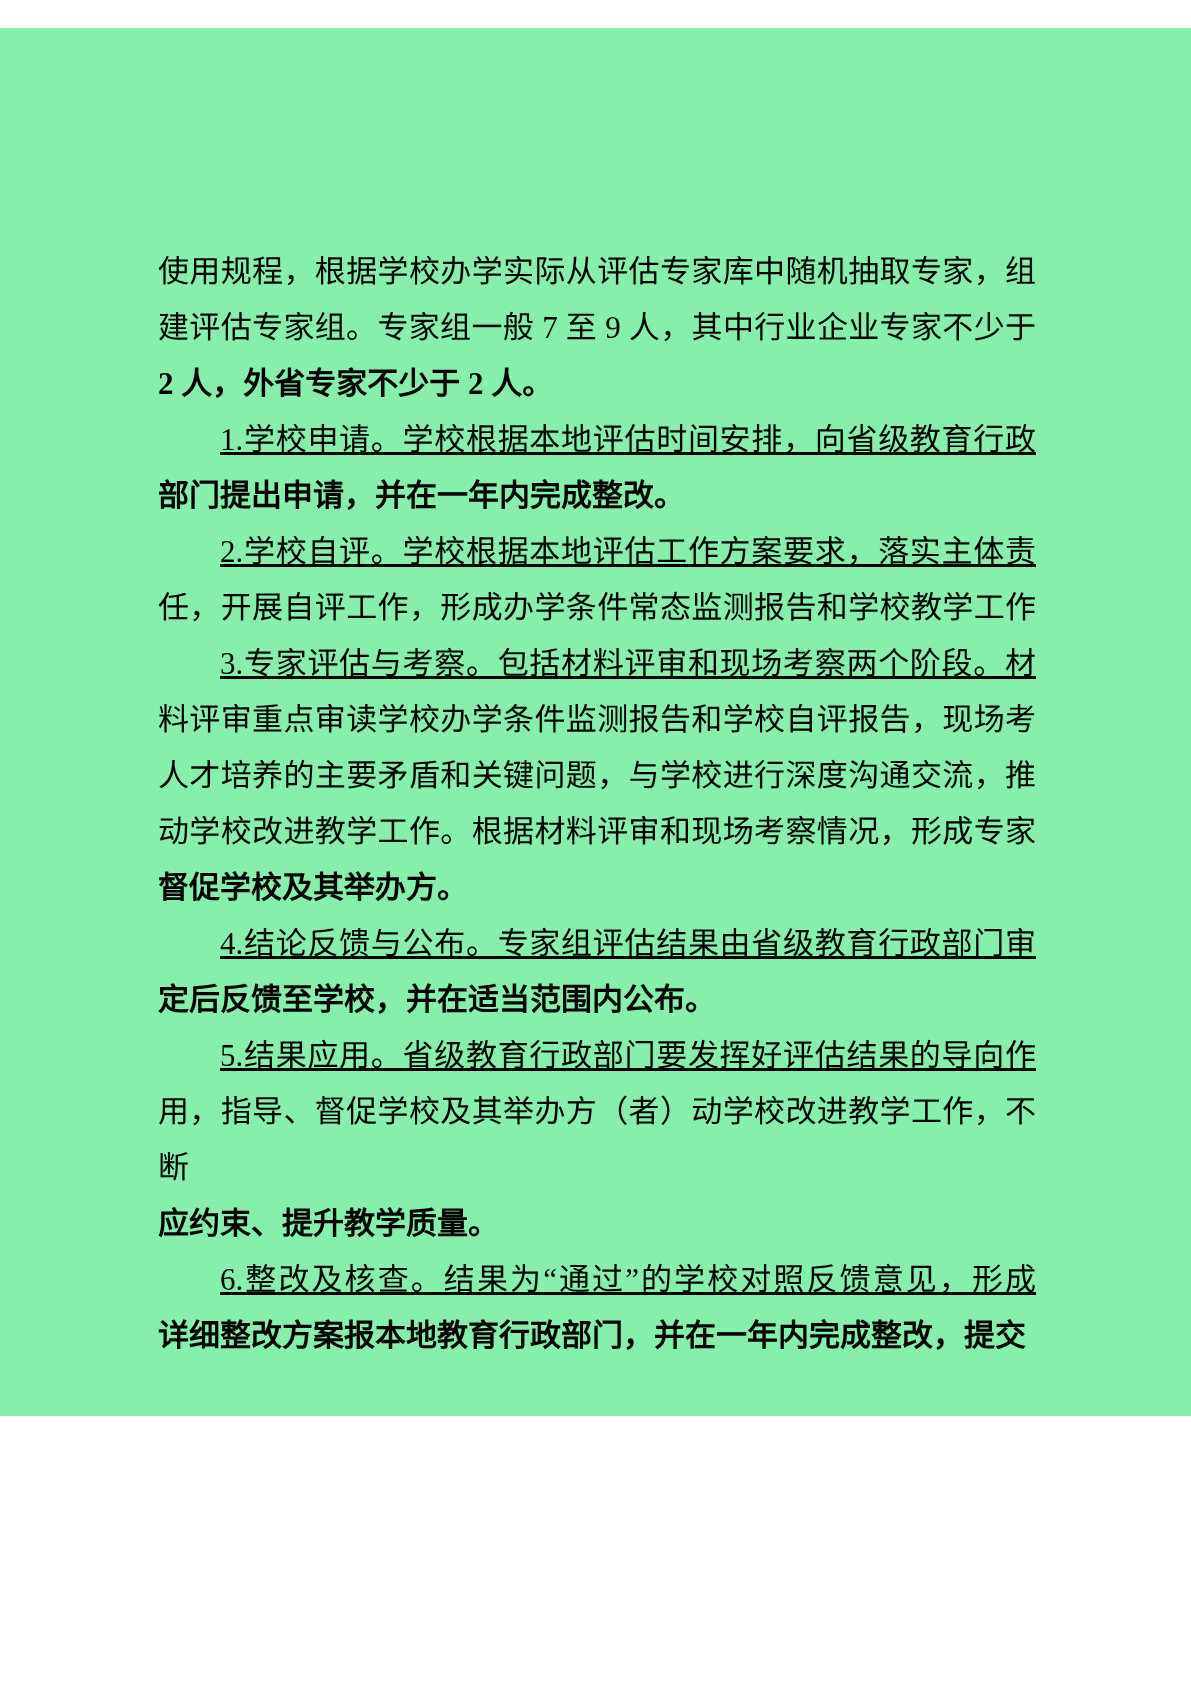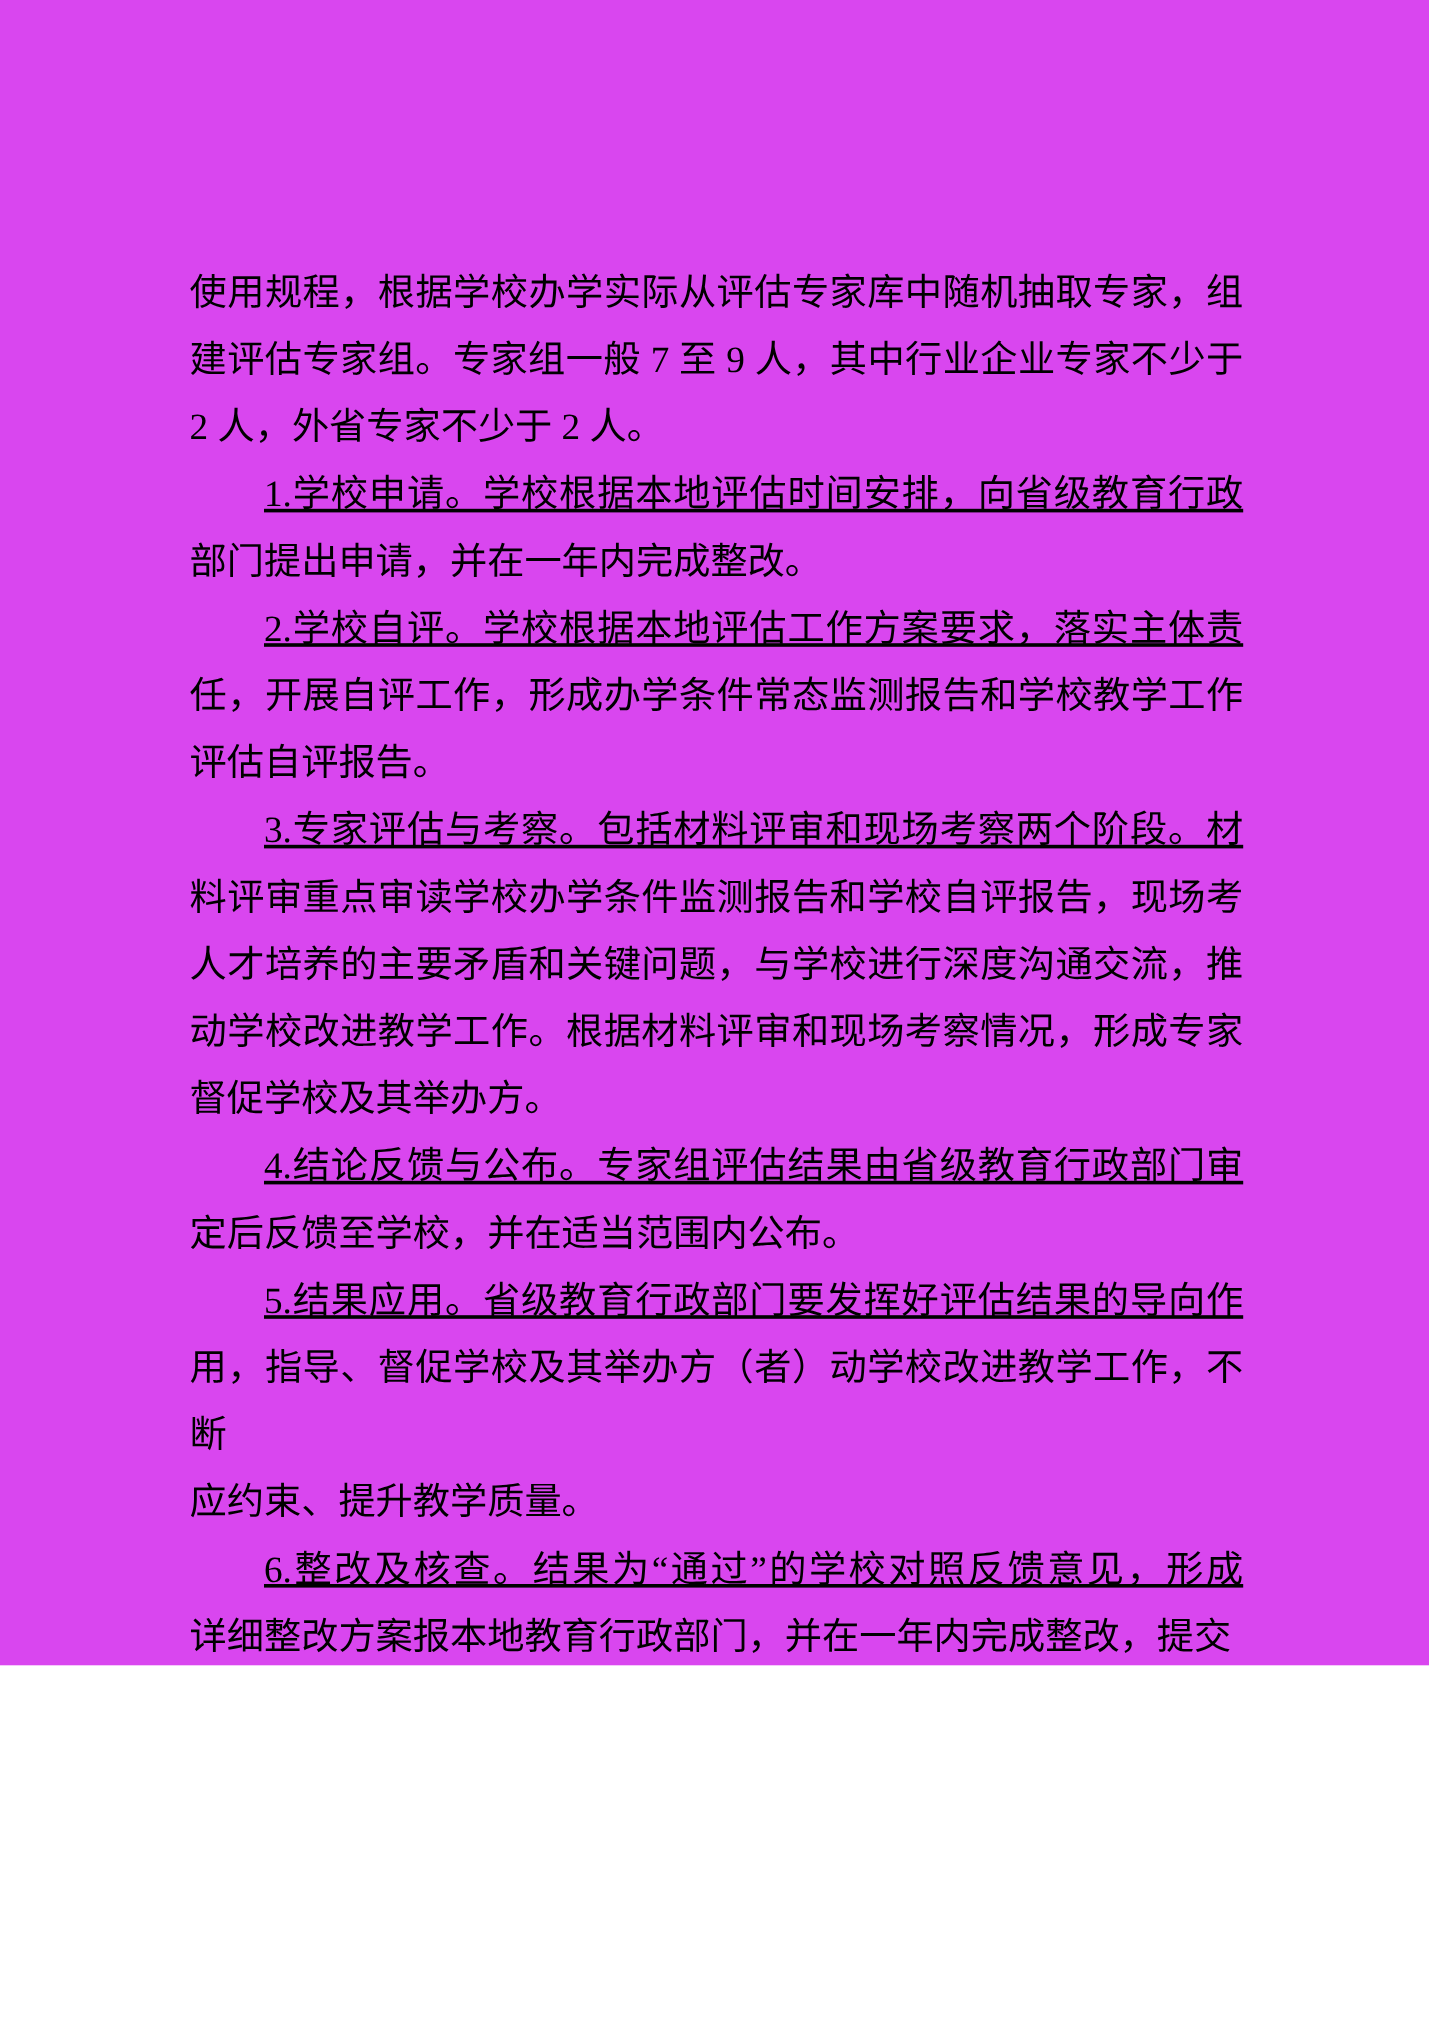--- a/index.html
+++ b/index.html
@@ -5,44 +5,46 @@
 <style>
   html, body {
     margin: 0;
     padding: 0;
     background: #ffffff;
   }
   .page {
     position: relative;
     width: 1191px;
     height: 1388px;
-    background: #d946ef;
+    background: #86efac;
     overflow: hidden;
     font-family: "Liberation Serif", serif;
     color: #000000;
+    margin-top: 28px;
   }
   .doc-body {
     position: absolute;
     left: 158px;
     top: 216px;
     width: 878px;
     font-size: 31px;
     line-height: 56px;
     color: #000000;
   }
   .line {
     width: 878px;
     text-align: justify;
     white-space: normal;
   }
   .line.fill {
     text-align-last: justify;
   }
   .line.end {
     text-align-last: left;
+    font-weight: bold;
   }
   .line.indent {
     text-indent: 62px;
     text-decoration: underline;
   }
   .page-footer {
     position: absolute;
     top: 1548px;
     left: 0;
     width: 1191px;
@@ -58,21 +60,20 @@
 
 <div class="page">
   <div class="doc-body">
       <div class="line fill">使用规程，根据学校办学实际从评估专家库中随机抽取专家，组</div>
       <div class="line fill">建评估专家组。专家组一般 7 至 9 人，其中行业企业专家不少于</div>
       <div class="line end">2 人，外省专家不少于 2 人。</div>
       <div class="line fill indent">1.学校申请。学校根据本地评估时间安排，向省级教育行政</div>
       <div class="line end">部门提出申请，并在一年内完成整改。</div>
       <div class="line fill indent">2.学校自评。学校根据本地评估工作方案要求，落实主体责</div>
       <div class="line fill">任，开展自评工作，形成办学条件常态监测报告和学校教学工作</div>
-      <div class="line end">评估自评报告。</div>
       <div class="line fill indent">3.专家评估与考察。包括材料评审和现场考察两个阶段。材</div>
       <div class="line fill">料评审重点审读学校办学条件监测报告和学校自评报告，现场考</div>
       <div class="line fill">人才培养的主要矛盾和关键问题，与学校进行深度沟通交流，推</div>
       <div class="line fill">动学校改进教学工作。根据材料评审和现场考察情况，形成专家</div>
       <div class="line end">督促学校及其举办方。</div>
       <div class="line fill indent">4.结论反馈与公布。专家组评估结果由省级教育行政部门审</div>
       <div class="line end">定后反馈至学校，并在适当范围内公布。</div>
       <div class="line fill indent">5.结果应用。省级教育行政部门要发挥好评估结果的导向作</div>
       <div class="line fill">用，指导、督促学校及其举办方（者）动学校改进教学工作，不断</div>
       <div class="line end">应约束、提升教学质量。</div>

